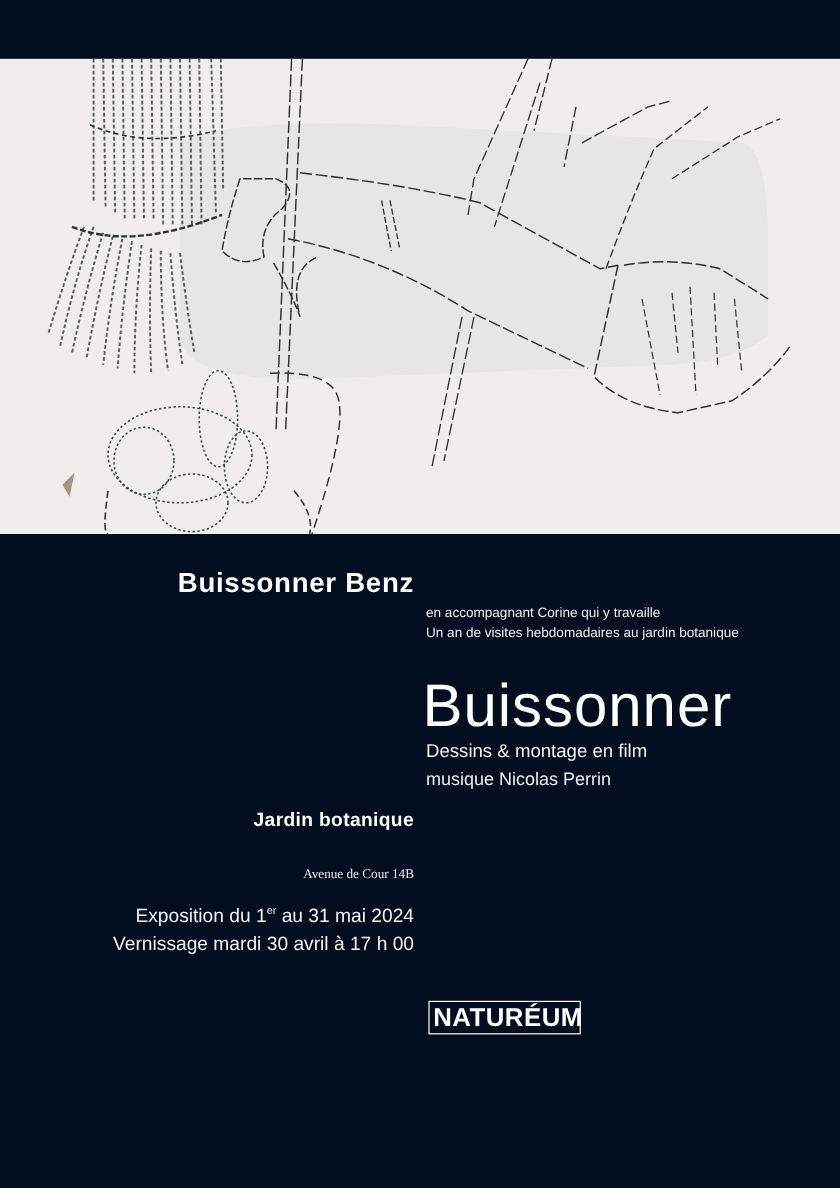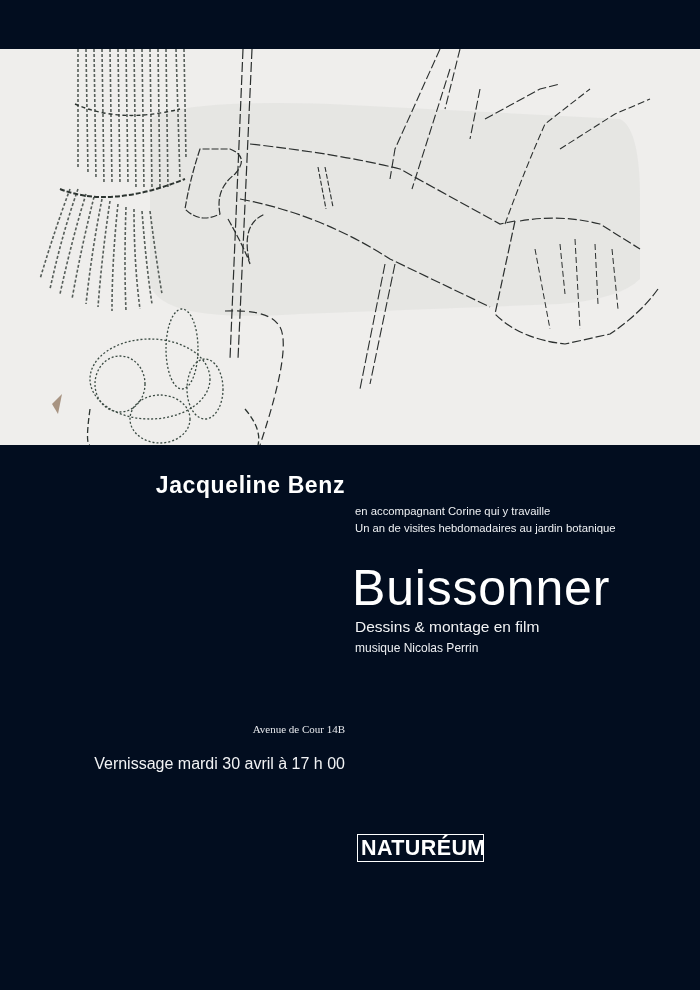--- a/index.html
+++ b/index.html
@@ -55,21 +55,21 @@
     }
     .subtitle {
       left: 355px;
       top: 618px;
       font-size: 15.5px;
       color: #f2f3f5;
     }
     .music {
       left: 355px;
       top: 641px;
-      font-size: 12px;
+      font-size: 15px;
       color: #eef0f3;
     }
     .venue {
       right: 355px;
       top: 671px;
       text-align: right;
       font-size: 16px;
       font-weight: bold;
       line-height: 26px;
       letter-spacing: 0.3px;
@@ -186,34 +186,36 @@
     <path d="M480 40 L470 90 M485 70 L540 40 L560 35" stroke="#2b2f2e" stroke-width="1.1" fill="none" stroke-dasharray="9 3"></path>
     <path d="M505 175 Q525 120 545 75 L590 40 M560 100 L615 65 L650 50" stroke="#2b2f2e" stroke-width="1.1" fill="none" stroke-dasharray="7 3"></path>
 
     <path d="M515 172 L495 265 Q520 290 565 295 L610 285 Q640 265 658 240" stroke="#2b2f2e" stroke-width="1.2" fill="none" stroke-dasharray="9 3"></path>
     <path d="M520 172 Q560 165 600 175 L640 200" stroke="#2b2f2e" stroke-width="1.2" fill="none" stroke-dasharray="9 3"></path>
     <path d="M535 200 L550 280 M560 195 L565 245 M575 190 L580 280 M595 195 L598 255 M612 200 L618 260" stroke="#2b2f2e" stroke-width="1" fill="none" stroke-dasharray="6 3"></path>
     <path d="M385 215 L360 340 M395 215 L370 335" stroke="#2b2f2e" stroke-width="1.1" fill="none" stroke-dasharray="10 3"></path>
   </svg>
 </div>
 
-<div class="abs artist">Jacqueline Benz</div>
+<div class="abs artist">Buissonner Benz</div>
 
 <div class="abs tagline">
   <div>en accompagnant Corine qui y travaille</div>
   <div>Un an de visites hebdomadaires au jardin botanique</div>
 </div>
 
 <div class="abs title">Buissonner</div>
 <div class="abs subtitle">Dessins &amp; montage en film</div>
 <div class="abs music">musique Nicolas Perrin</div>
 
 <div class="abs venue">
+  <div>Jardin botanique</div>
 </div>
 <div class="abs address">Avenue de Cour 14B</div>
 
 <div class="abs dates">
+  <div><span>Exposition du 1</span><sup>er</sup><span> au 31 mai 2024</span></div>
   <div>Vernissage mardi 30 avril à 17 h 00</div>
 </div>
 
 <div class="logo">
   <div class="logo-top">NATURÉUM</div>
 </div>
 
 </body></html>

